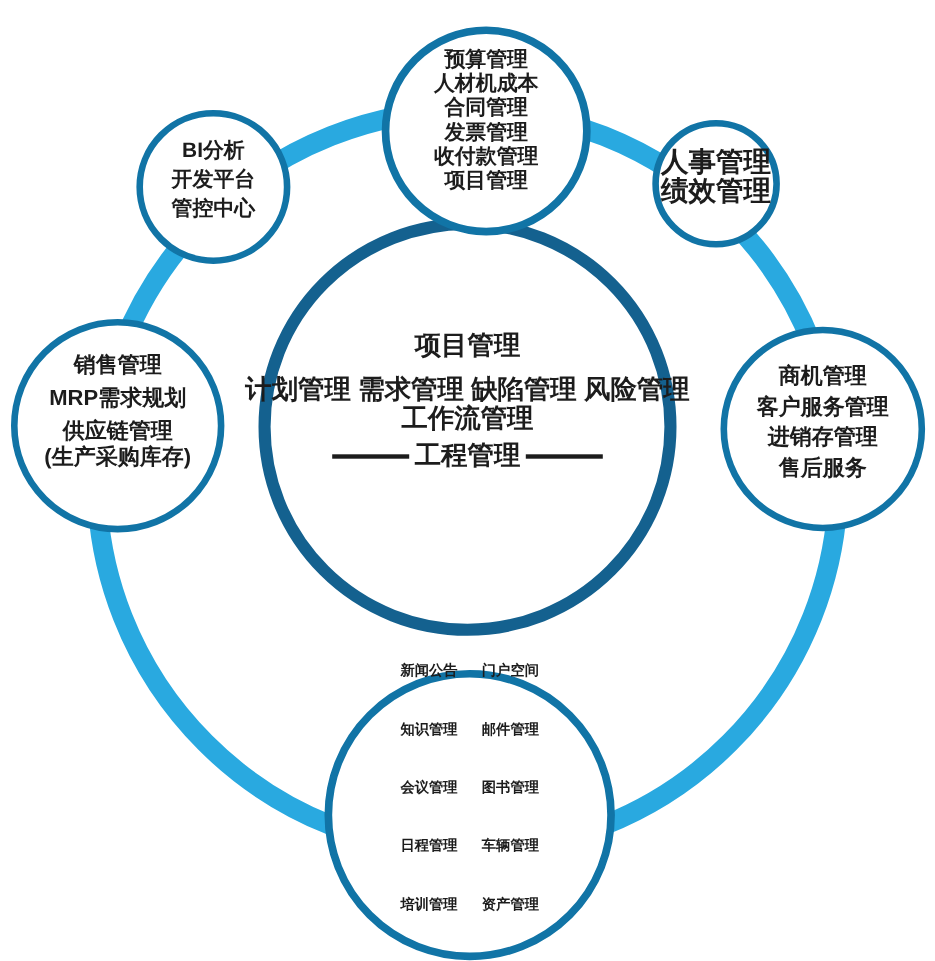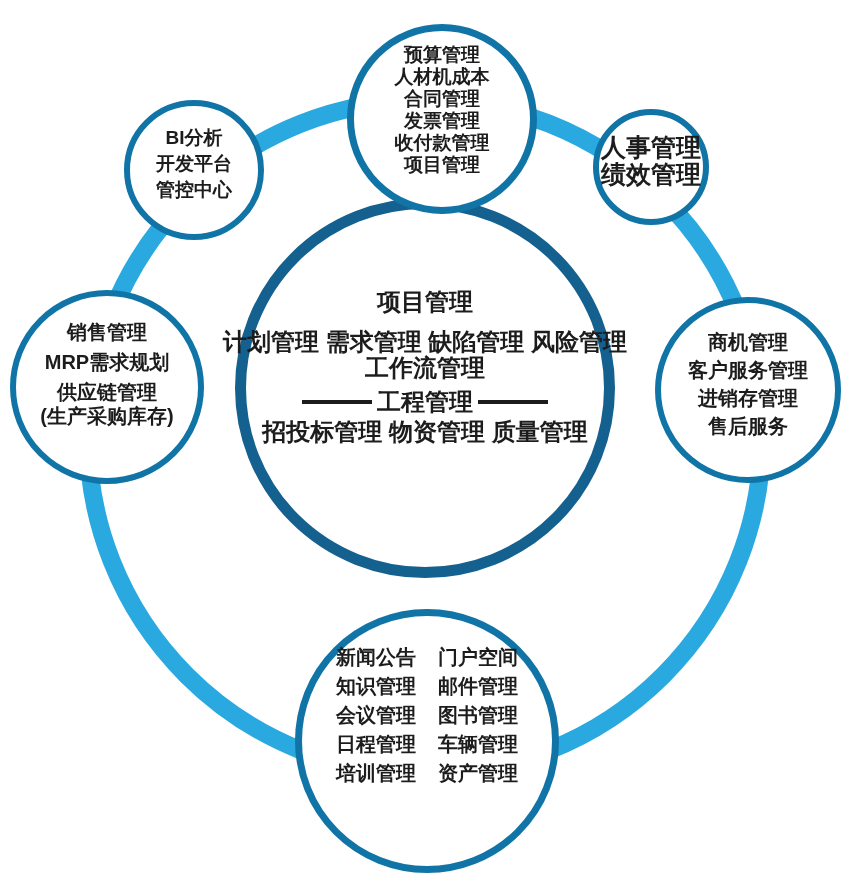--- a/index.html
+++ b/index.html
@@ -108,23 +108,24 @@
     width: 186px; height: 186px;
     font-size: 20px;
     line-height: 28px;
     padding-bottom: 12px;
   }
   
   .sat-oa {
     left: 295px; top: 609px;
     width: 264px; height: 264px;
     border-width: 7px;
-    font-size: 20px;
+    font-size: 13px;
     line-height: 29px;
     padding-bottom: 52px;
+    gap: 24px;
   }
   .sat-oa .row {
     display: flex;
     gap: 22px;
   }
 </style>
 </head>
 <body>
 
 <div class="canvas">
@@ -135,21 +136,20 @@
 
   <div class="circle center">
     <div class="c-title">项目管理</div>
     <div class="c-line">计划管理 需求管理 缺陷管理 风险管理</div>
     <div class="c-line">工作流管理</div>
     <div class="divider">
       <span class="dash"></span>
       <span class="divider-label">工程管理</span>
       <span class="dash"></span>
     </div>
-    <div class="c-line">招投标管理 物资管理 质量管理</div>
   </div>
 
   <div class="circle sat sat-finance">
     <div class="s-line">预算管理</div>
     <div class="s-line">人材机成本</div>
     <div class="s-line">合同管理</div>
     <div class="s-line">发票管理</div>
     <div class="s-line">收付款管理</div>
     <div class="s-line">项目管理</div>
   </div>

